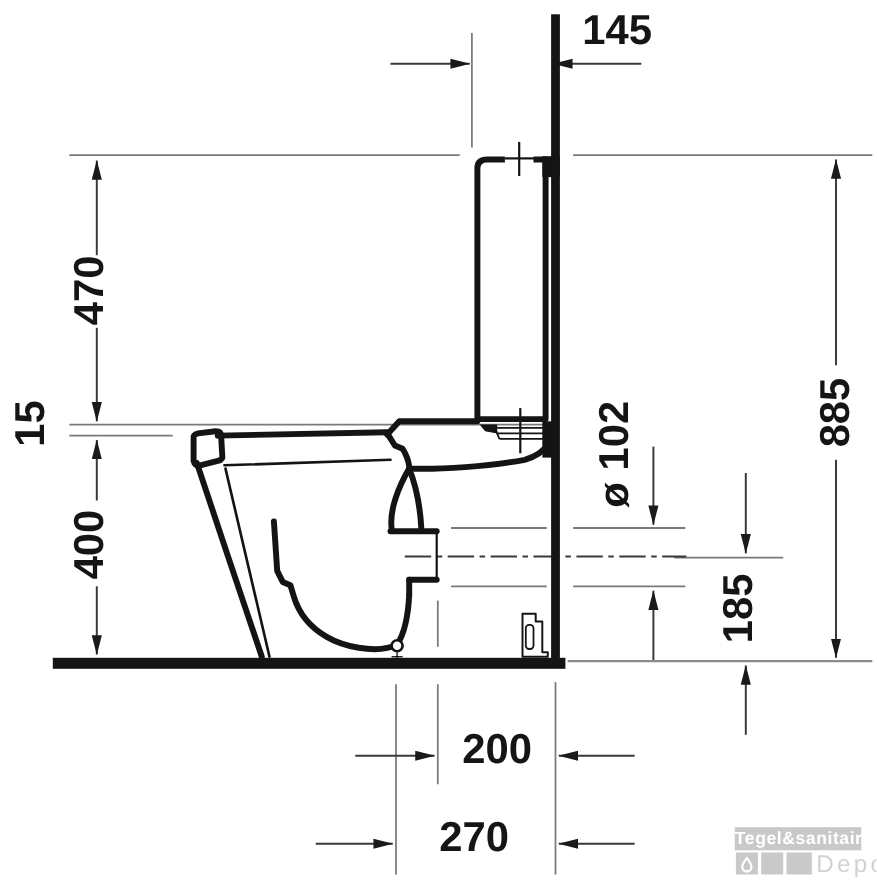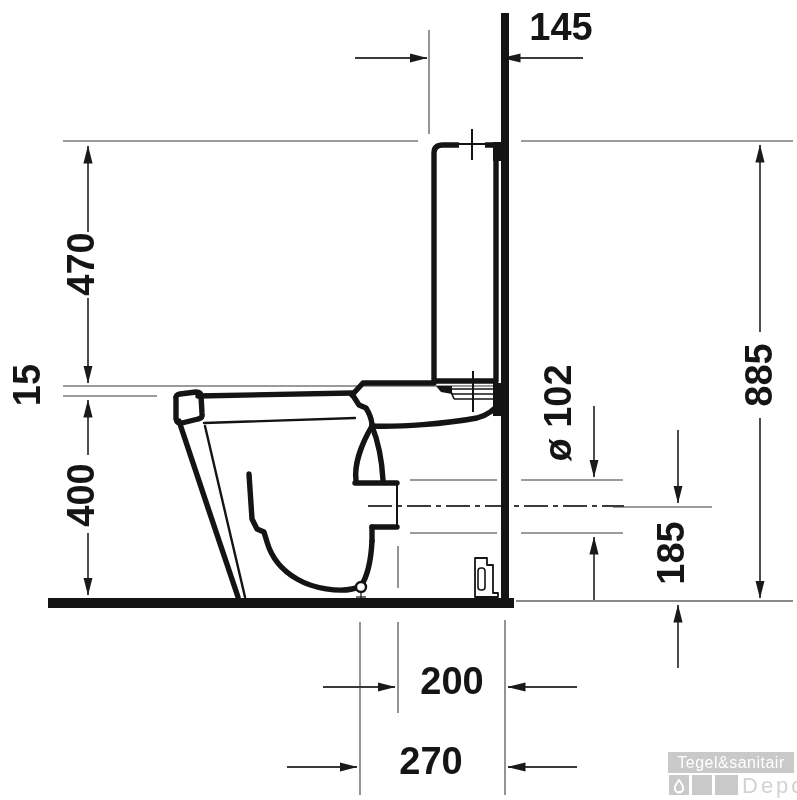--- a/index.html
+++ b/index.html
@@ -8,22 +8,22 @@
   svg{position:absolute;left:0;top:0;}
   svg text{font-family:"Liberation Sans", sans-serif;font-weight:700;font-size:38px;fill:#151515;}
   .ext{stroke:#7a7a7a;stroke-width:1.6;fill:none;}
   .dim{stroke:#3a3a3a;stroke-width:1.8;fill:none;}
   .thick{stroke:#141414;stroke-width:5.4;fill:none;stroke-linecap:round;stroke-linejoin:round;}
   .thick2{stroke:#141414;stroke-width:5.4;fill:#ffffff;stroke-linejoin:round;}
   .med{stroke:#141414;stroke-width:2.4;fill:none;stroke-linecap:round;}
   .thin{stroke:#141414;stroke-width:1.6;fill:none;}
   .solid{fill:#141414;stroke:none;}
   
-  .wm-banner{position:absolute;left:668px;top:752px;width:126px;height:21px;background:#c9c9c9;
-             color:#ffffff;font-weight:400;font-size:16px;text-align:center;line-height:21px;
+  .wm-banner{position:absolute;left:668px;top:752px;width:115px;height:21px;background:#c9c9c9;
+             color:#ffffff;font-weight:700;font-size:16px;text-align:center;line-height:21px;
              letter-spacing:0.5px;}
   .wm-sq{position:absolute;top:775px;width:20px;height:20px;background:#c9c9c9;}
   .wm-depot{position:absolute;left:742px;top:773px;color:#d2d2d2;font-size:22px;
             font-weight:400;letter-spacing:3px;}
 </style>
 </head>
 <body>
 
 <div id="canvas">
 

